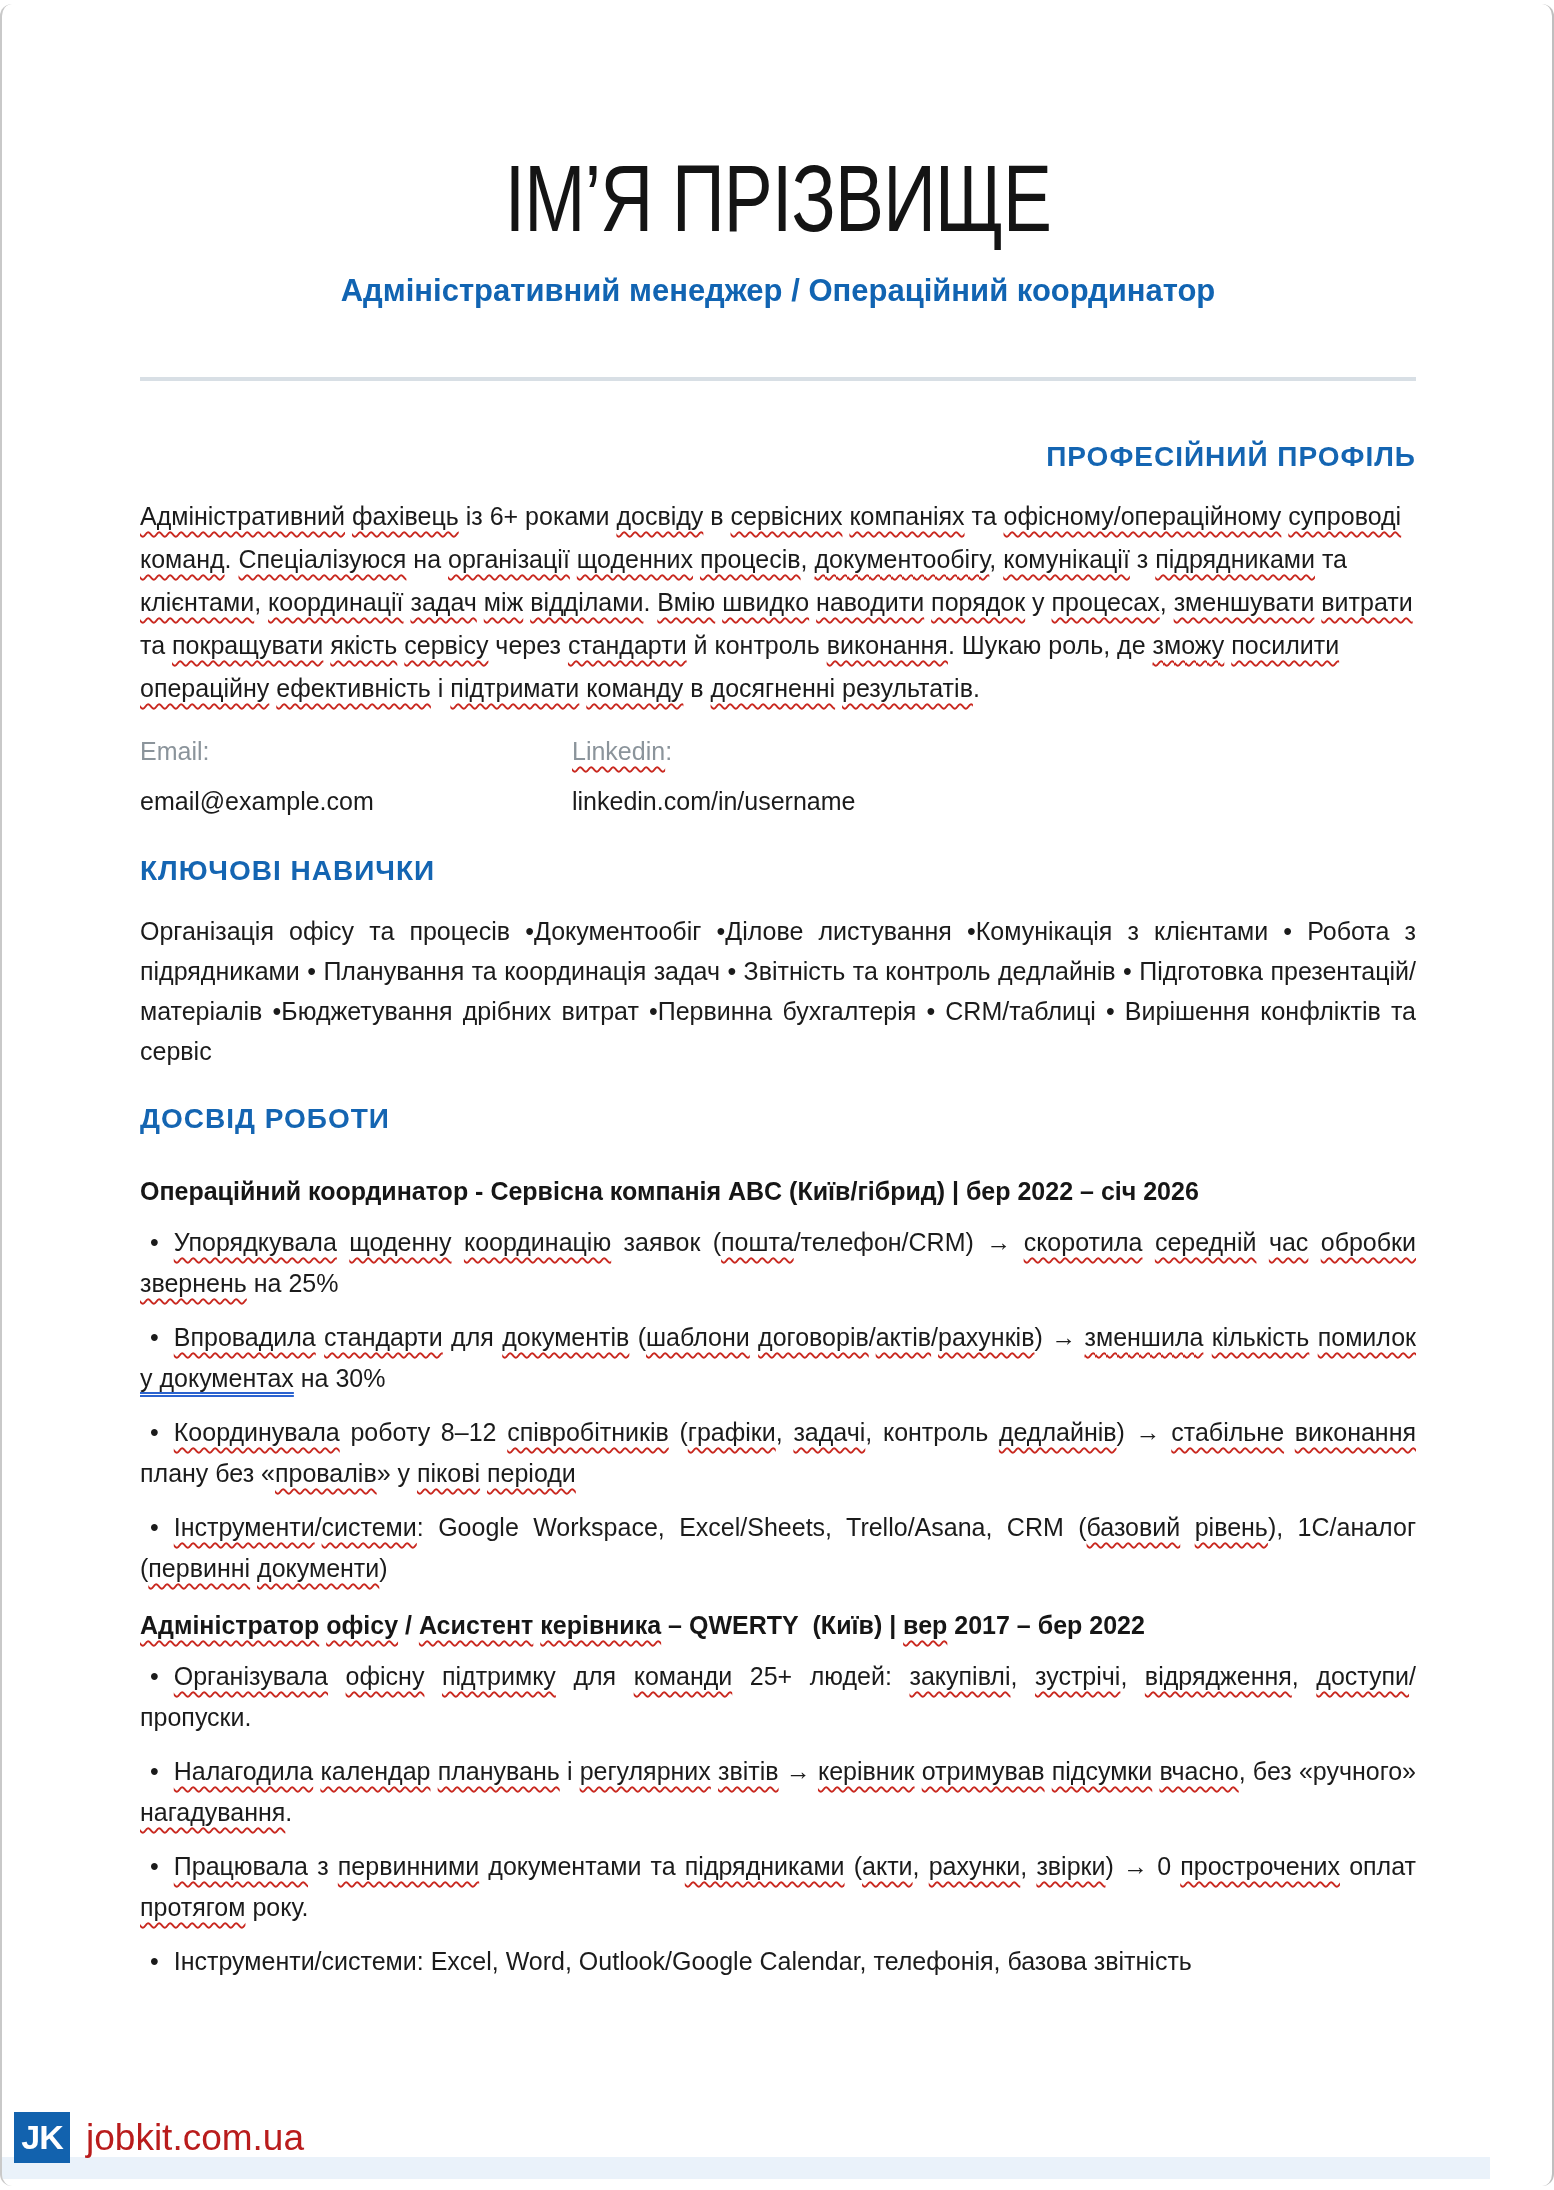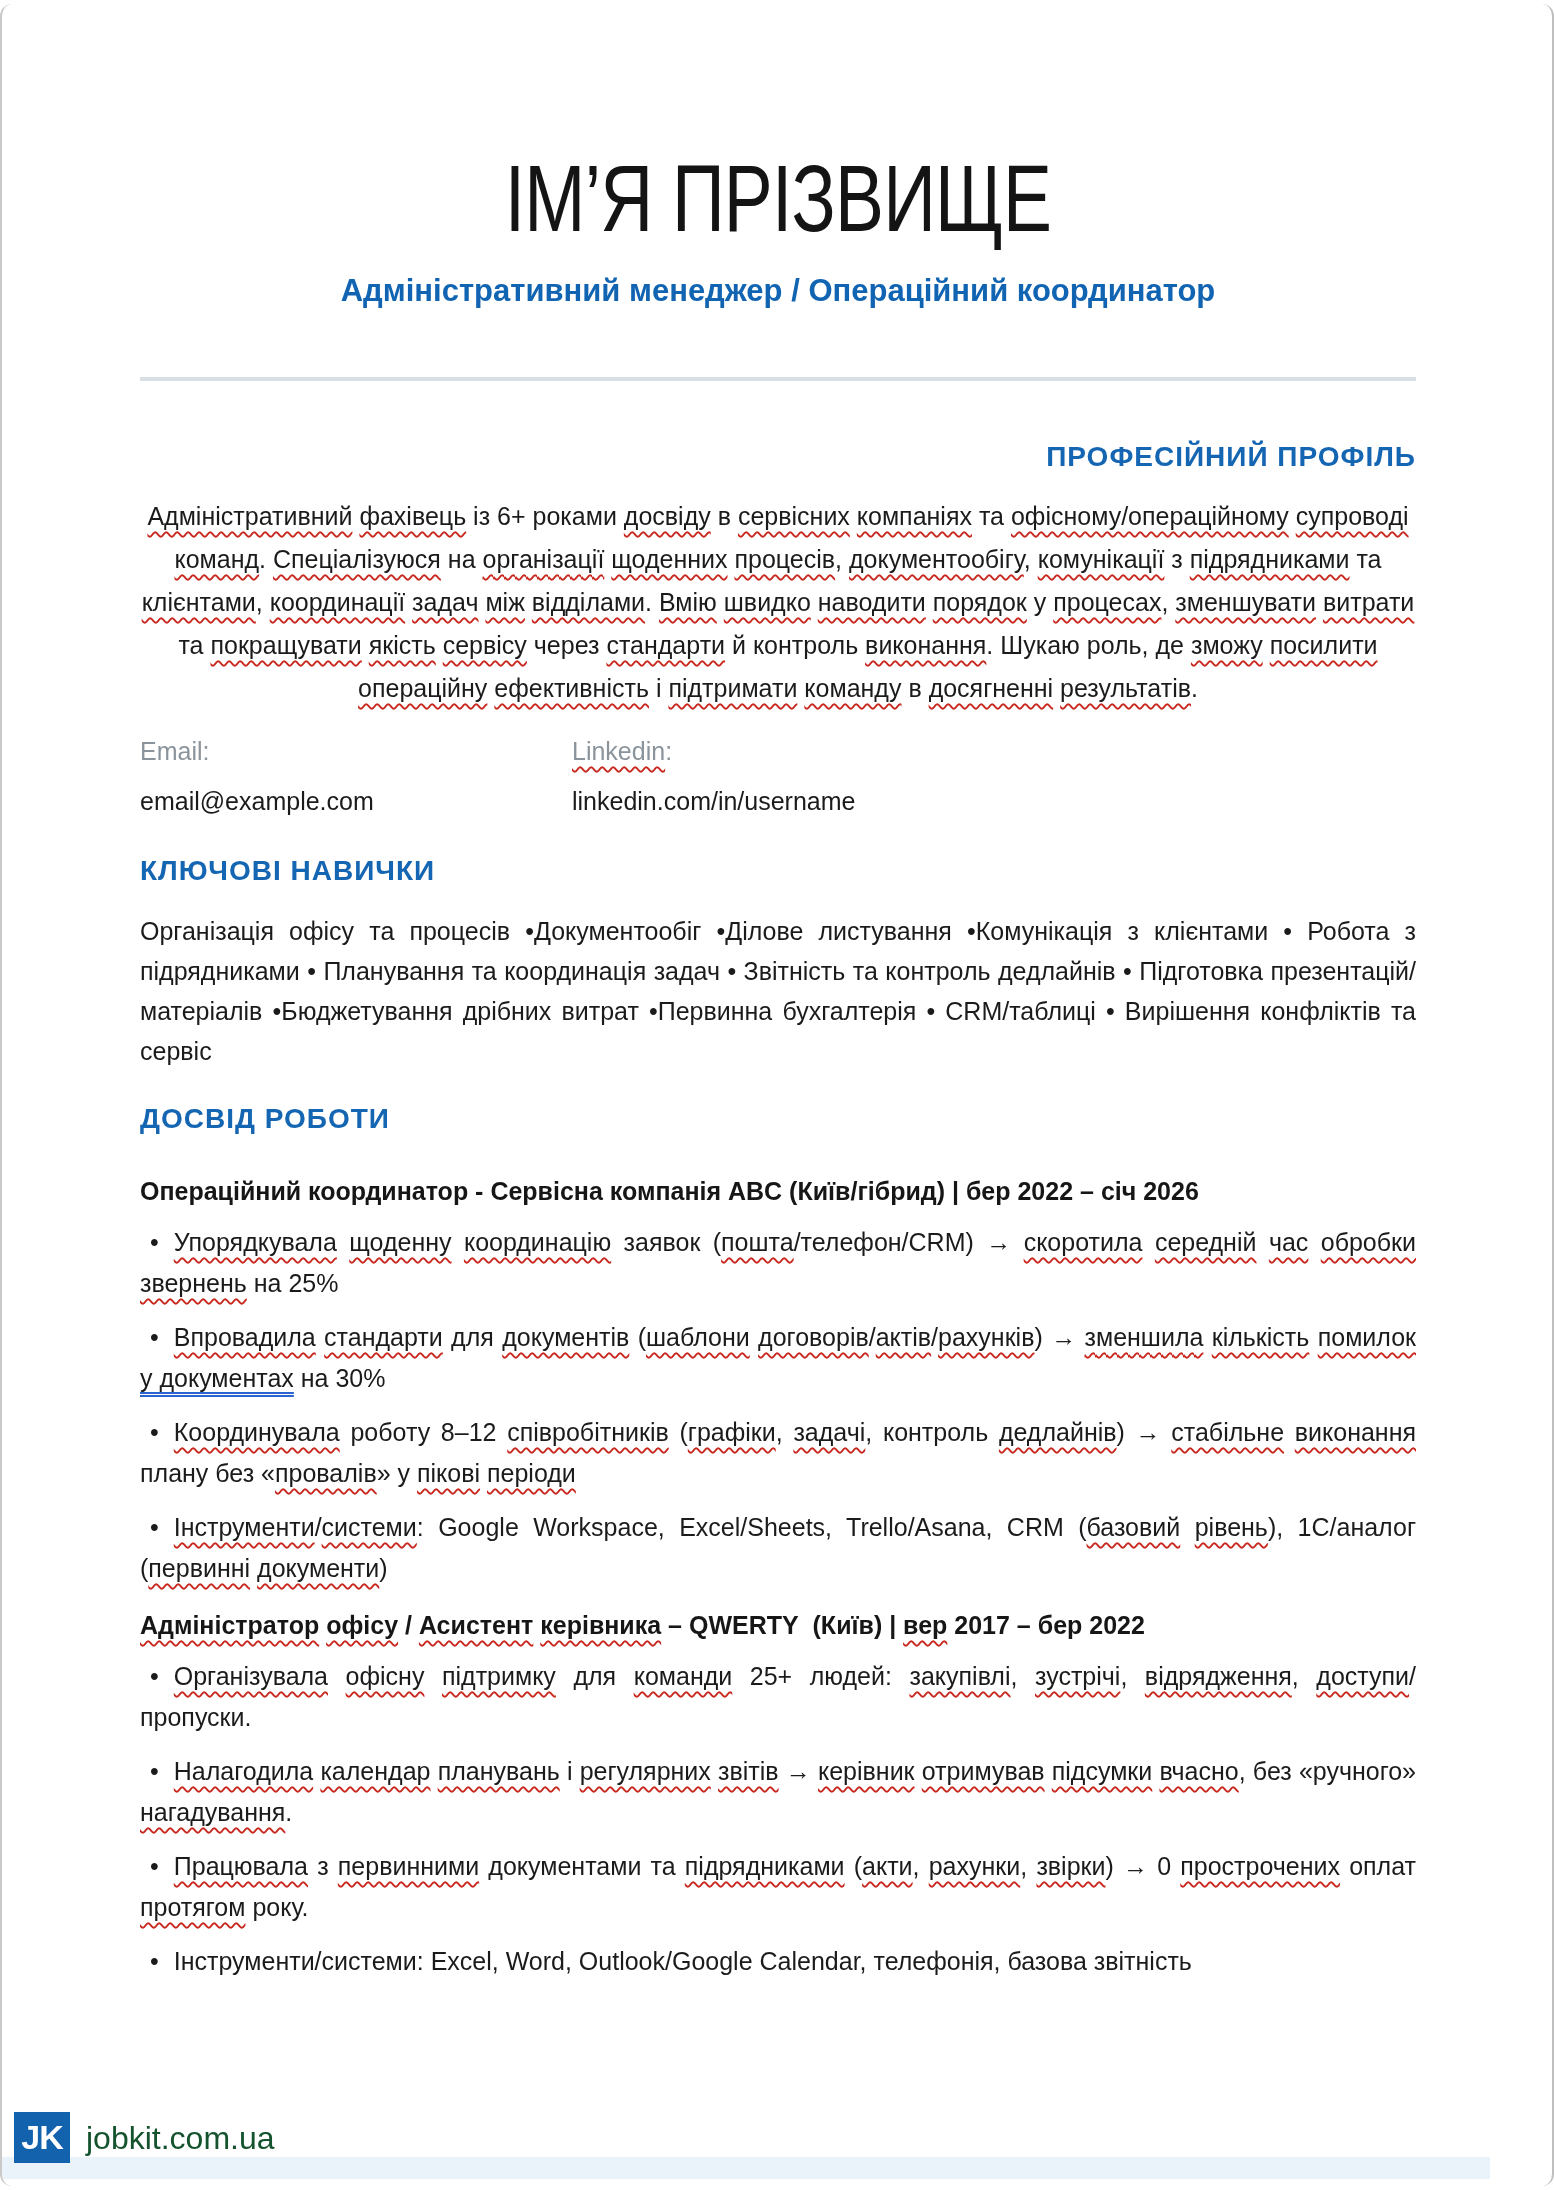--- a/index.html
+++ b/index.html
@@ -32,21 +32,21 @@
   }
   .divider{margin-top:66px;height:4px;background:#d8dfe5;}
   .sec-heading{
     font-size:28px;font-weight:700;color:#1465b2;
     letter-spacing:1px;line-height:36px;
   }
   .sec-heading.centered{text-align:right;margin-top:58px;}
   .sec-heading.left{text-align:left;}
   .profile-text{
     margin-top:20px;
-    font-size:25px;line-height:43px;text-align:center;color:#1b1b1b;
+    font-size:25px;line-height:43px;color:#1b1b1b;
   }
   
   .sq{
     text-decoration-line:underline;
     text-decoration-style:wavy;
     text-decoration-color:#c9281f;
     text-decoration-thickness:1.8px;
     text-underline-offset:6px;
     text-decoration-skip-ink:none;
   }
@@ -87,21 +87,21 @@
   }
   .footer{
     position:absolute;left:12px;top:2108px;
     display:flex;align-items:center;gap:16px;
   }
   .jk-box{
     width:56px;height:51px;background:#1262ae;
     display:flex;align-items:center;justify-content:center;
     color:#ffffff;font-weight:700;font-size:34px;letter-spacing:-1px;
   }
-  .site-text{font-size:32px;color:#14532d;line-height:1;}
+  .site-text{font-size:37px;color:#b91c1c;line-height:1;}
 </style>
 </head>
 <body>
 
 <div class="page">
   <div class="content">
 
     <h1 class="name">ІМ’Я ПРІЗВИЩЕ</h1>
 
     <div class="subtitle">Адміністративний менеджер / Операційний координатор</div>

